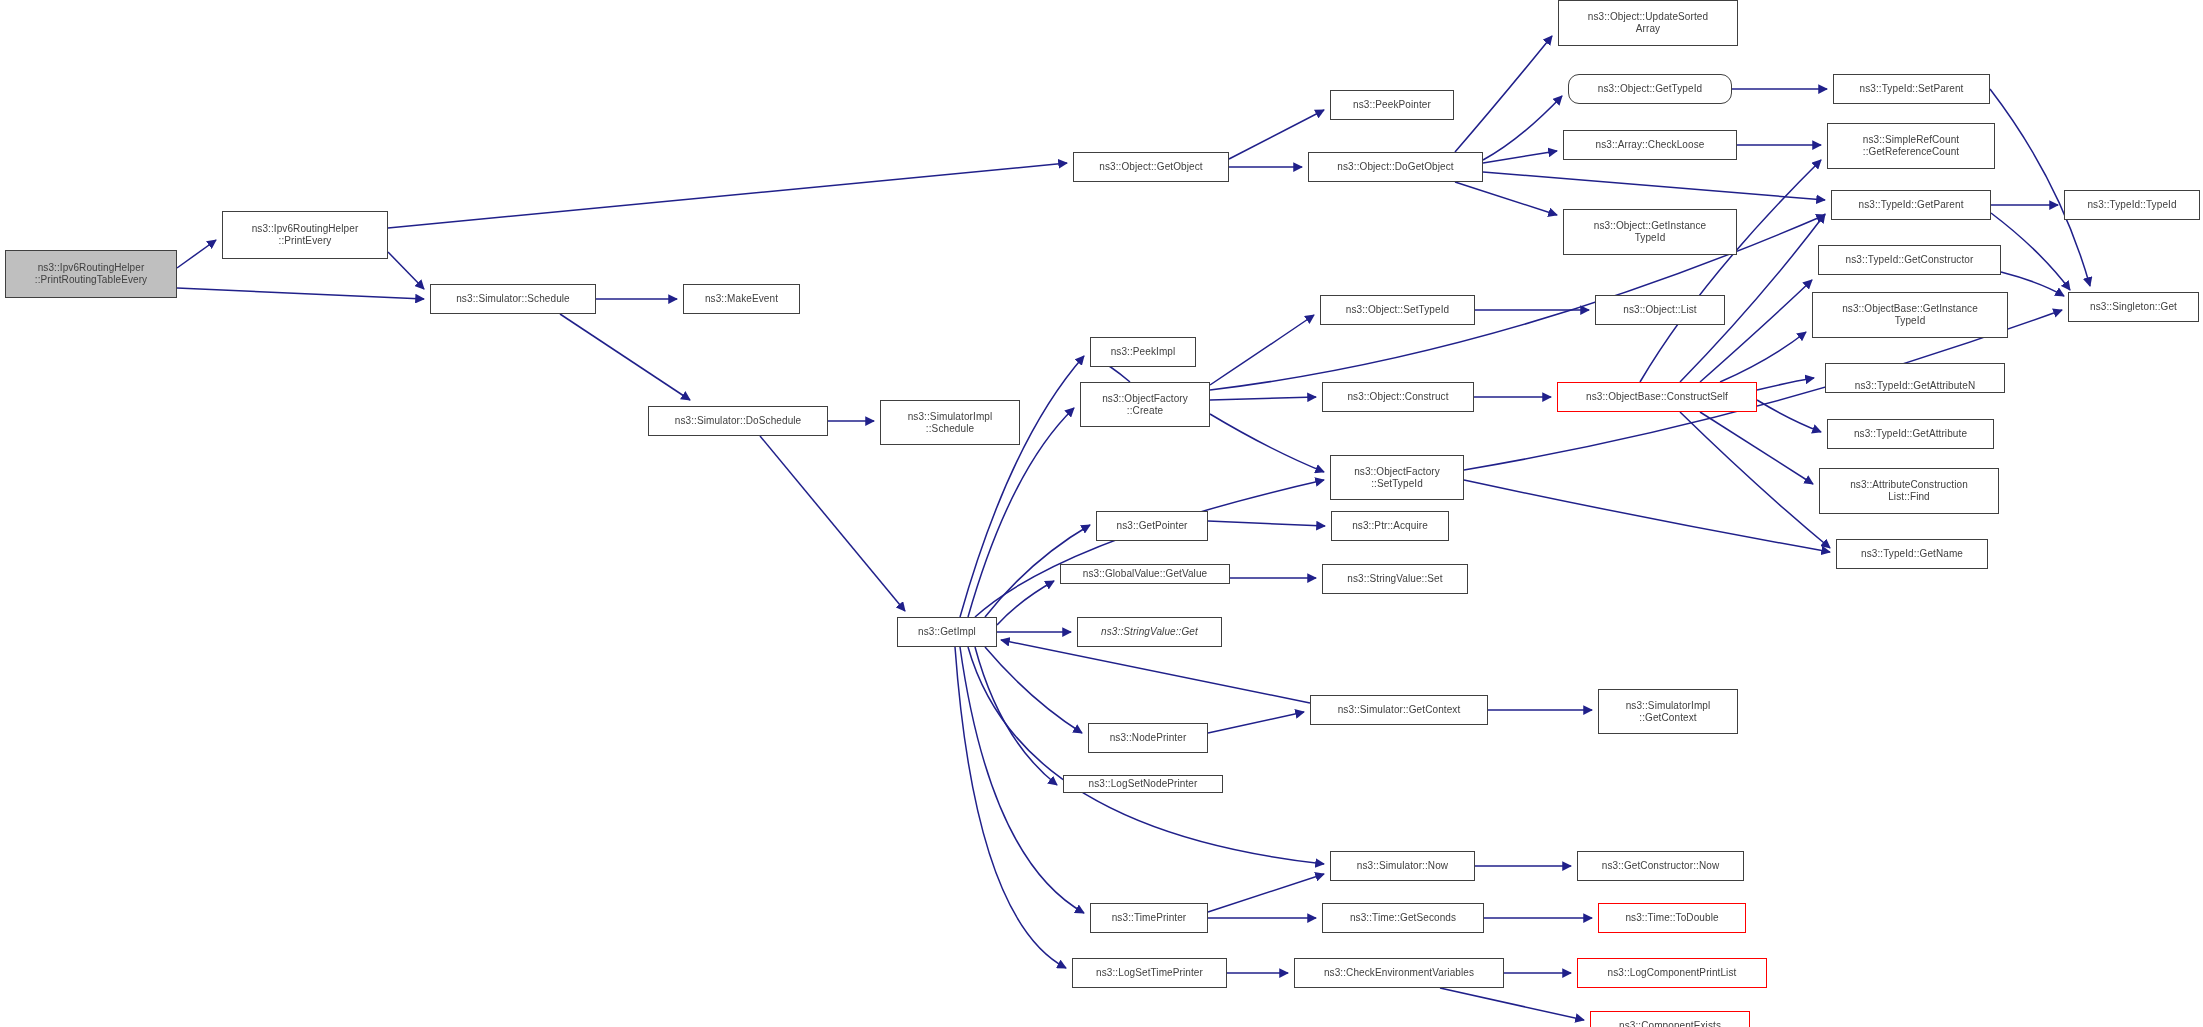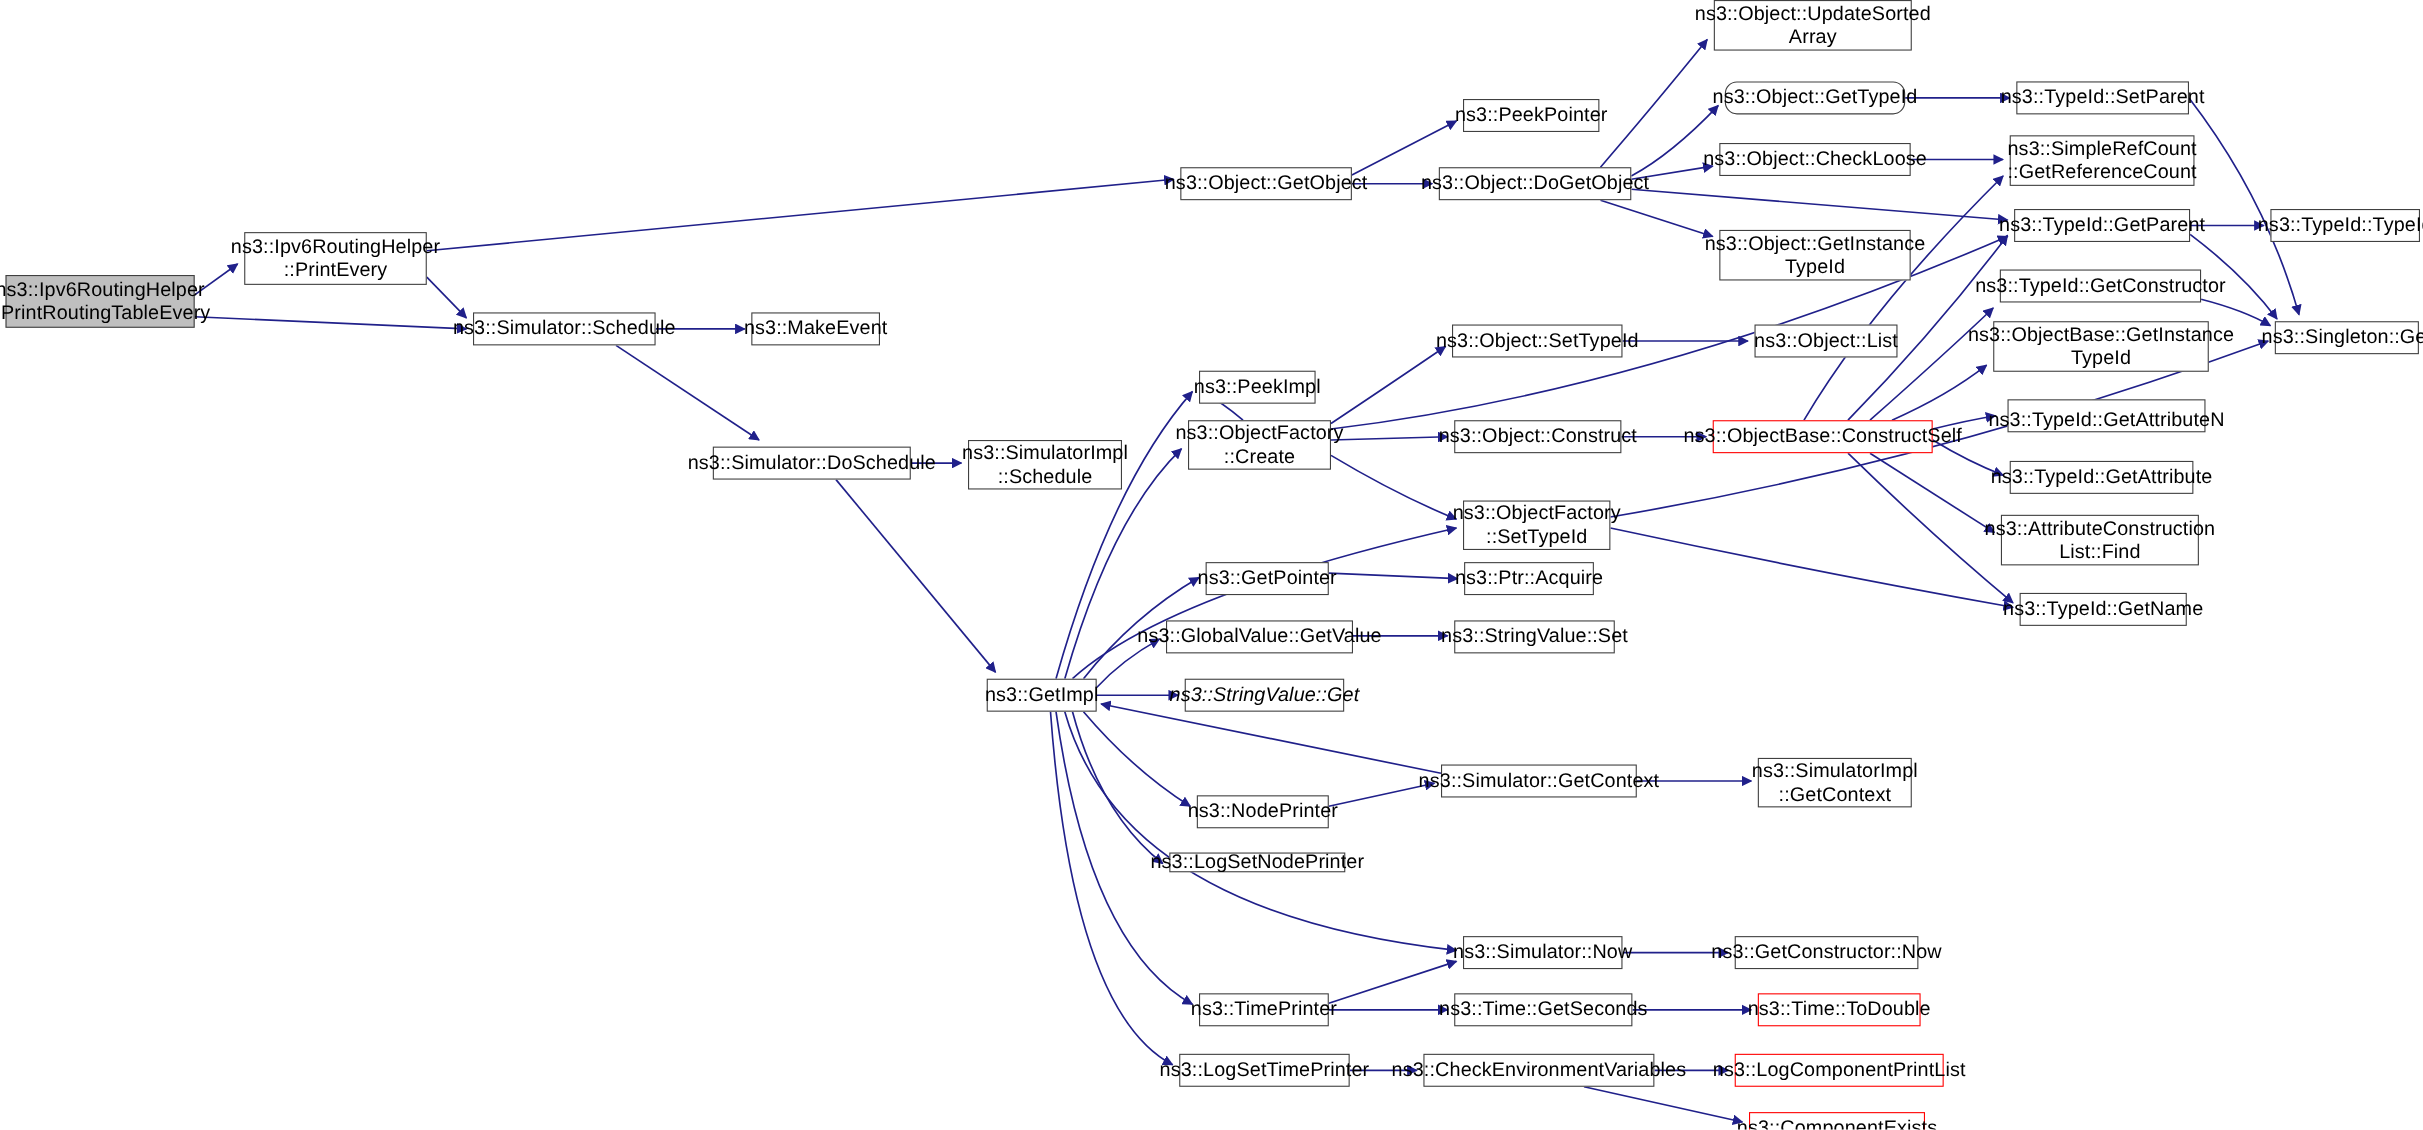--- a/index.html
+++ b/index.html
@@ -9,23 +9,23 @@
   .node{
     position:absolute;
     box-sizing:border-box;
     border:1px solid #404040;
     background:#ffffff;
     display:flex;
     align-items:center;
     justify-content:center;
     text-align:center;
     font-family:"Liberation Sans", sans-serif;
-    font-size:18px;
+    font-size:10px;
     line-height:1.18;
-    color:#000000;
+    color:#404040;
     letter-spacing:0.1px;
     white-space:pre-line;
     padding:0 3px;
   }
   .node.root{ background:#bfbfbf; border-color:#404040; }
   .node.highlight{ border:1.6px solid #ff0000; }
   .node .lbl{display:block;}
 </style>
 </head>
 <body>
@@ -110,21 +110,21 @@
       <div class="node" style="left: 683px; top: 284px; width: 117px; height: 30px;"><span class="lbl">ns3::MakeEvent</span></div>
       <div class="node" style="left: 648px; top: 406px; width: 180px; height: 30px;"><span class="lbl">ns3::Simulator::DoSchedule</span></div>
       <div class="node" style="left: 880px; top: 400px; width: 140px; height: 45px;"><span class="lbl">ns3::SimulatorImpl
 ::Schedule</span></div>
       <div class="node" style="left: 1073px; top: 152px; width: 156px; height: 30px;"><span class="lbl">ns3::Object::GetObject</span></div>
       <div class="node" style="left: 1330px; top: 90px; width: 124px; height: 30px;"><span class="lbl">ns3::PeekPointer</span></div>
       <div class="node" style="left: 1308px; top: 152px; width: 175px; height: 30px;"><span class="lbl">ns3::Object::DoGetObject</span></div>
       <div class="node" style="left: 1558px; top: 0px; width: 180px; height: 46px;"><span class="lbl">ns3::Object::UpdateSorted
 Array</span></div>
       <div class="node" style="left: 1568px; top: 74px; width: 164px; height: 30px; border-radius: 11px;"><span class="lbl">ns3::Object::GetTypeId</span></div>
-      <div class="node" style="left: 1563px; top: 130px; width: 174px; height: 30px;"><span class="lbl">ns3::Object::CheckLoose</span></div>
+      <div class="node" style="left: 1563px; top: 130px; width: 174px; height: 30px;"><span class="lbl">ns3::Array::CheckLoose</span></div>
       <div class="node" style="left: 1563px; top: 209px; width: 174px; height: 46px; justify-content: center;"><span class="lbl">ns3::Object::GetInstance
 TypeId</span></div>
       <div class="node" style="left: 1833px; top: 74px; width: 157px; height: 30px;"><span class="lbl">ns3::TypeId::SetParent</span></div>
       <div class="node" style="left: 1827px; top: 123px; width: 168px; height: 46px;"><span class="lbl">ns3::SimpleRefCount
 ::GetReferenceCount</span></div>
       <div class="node" style="left: 1831px; top: 190px; width: 160px; height: 30px;"><span class="lbl">ns3::TypeId::GetParent</span></div>
       <div class="node" style="left: 1818px; top: 245px; width: 183px; height: 30px;"><span class="lbl">ns3::TypeId::GetConstructor</span></div>
       <div class="node" style="left: 1812px; top: 292px; width: 196px; height: 46px;"><span class="lbl">ns3::ObjectBase::GetInstance
 TypeId</span></div>
       <div class="node" style="left: 1825px; top: 363px; width: 180px; height: 30px; align-items: flex-end;"><span class="lbl">ns3::TypeId::GetAttributeN</span></div>
@@ -138,21 +138,21 @@
       <div class="node" style="left: 1595px; top: 295px; width: 130px; height: 30px;"><span class="lbl">ns3::Object::List</span></div>
       <div class="node" style="left: 1090px; top: 337px; width: 106px; height: 30px;"><span class="lbl">ns3::PeekImpl</span></div>
       <div class="node" style="left: 1080px; top: 382px; width: 130px; height: 45px;"><span class="lbl">ns3::ObjectFactory
 ::Create</span></div>
       <div class="node" style="left: 1322px; top: 382px; width: 152px; height: 30px;"><span class="lbl">ns3::Object::Construct</span></div>
       <div class="node highlight" style="left: 1557px; top: 382px; width: 200px; height: 30px;"><span class="lbl">ns3::ObjectBase::ConstructSelf</span></div>
       <div class="node" style="left: 1330px; top: 455px; width: 134px; height: 45px;"><span class="lbl">ns3::ObjectFactory
 ::SetTypeId</span></div>
       <div class="node" style="left: 1096px; top: 511px; width: 112px; height: 30px;"><span class="lbl">ns3::GetPointer</span></div>
       <div class="node" style="left: 1331px; top: 511px; width: 118px; height: 30px;"><span class="lbl">ns3::Ptr::Acquire</span></div>
-      <div class="node" style="left: 1060px; top: 564px; width: 170px; height: 30px;"><span class="lbl">ns3::GlobalValue::GetValue</span></div>
+      <div class="node" style="left: 1060px; top: 564px; width: 170px; height: 20px;"><span class="lbl">ns3::GlobalValue::GetValue</span></div>
       <div class="node" style="left: 1322px; top: 564px; width: 146px; height: 30px;"><span class="lbl">ns3::StringValue::Set</span></div>
       <div class="node" style="left: 897px; top: 617px; width: 100px; height: 30px;"><span class="lbl">ns3::GetImpl</span></div>
       <div class="node" style="left: 1077px; top: 617px; width: 145px; height: 30px; font-style: italic;"><span class="lbl">ns3::StringValue::Get</span></div>
       <div class="node" style="left: 1310px; top: 695px; width: 178px; height: 30px;"><span class="lbl">ns3::Simulator::GetContext</span></div>
       <div class="node" style="left: 1598px; top: 689px; width: 140px; height: 45px;"><span class="lbl">ns3::SimulatorImpl
 ::GetContext</span></div>
       <div class="node" style="left: 1088px; top: 723px; width: 120px; height: 30px;"><span class="lbl">ns3::NodePrinter</span></div>
       <div class="node" style="left: 1063px; top: 775px; width: 160px; height: 18px;"><span class="lbl">ns3::LogSetNodePrinter</span></div>
       <div class="node" style="left: 1330px; top: 851px; width: 145px; height: 30px;"><span class="lbl">ns3::Simulator::Now</span></div>
       <div class="node" style="left: 1577px; top: 851px; width: 167px; height: 30px;"><span class="lbl">ns3::GetConstructor::Now</span></div>

